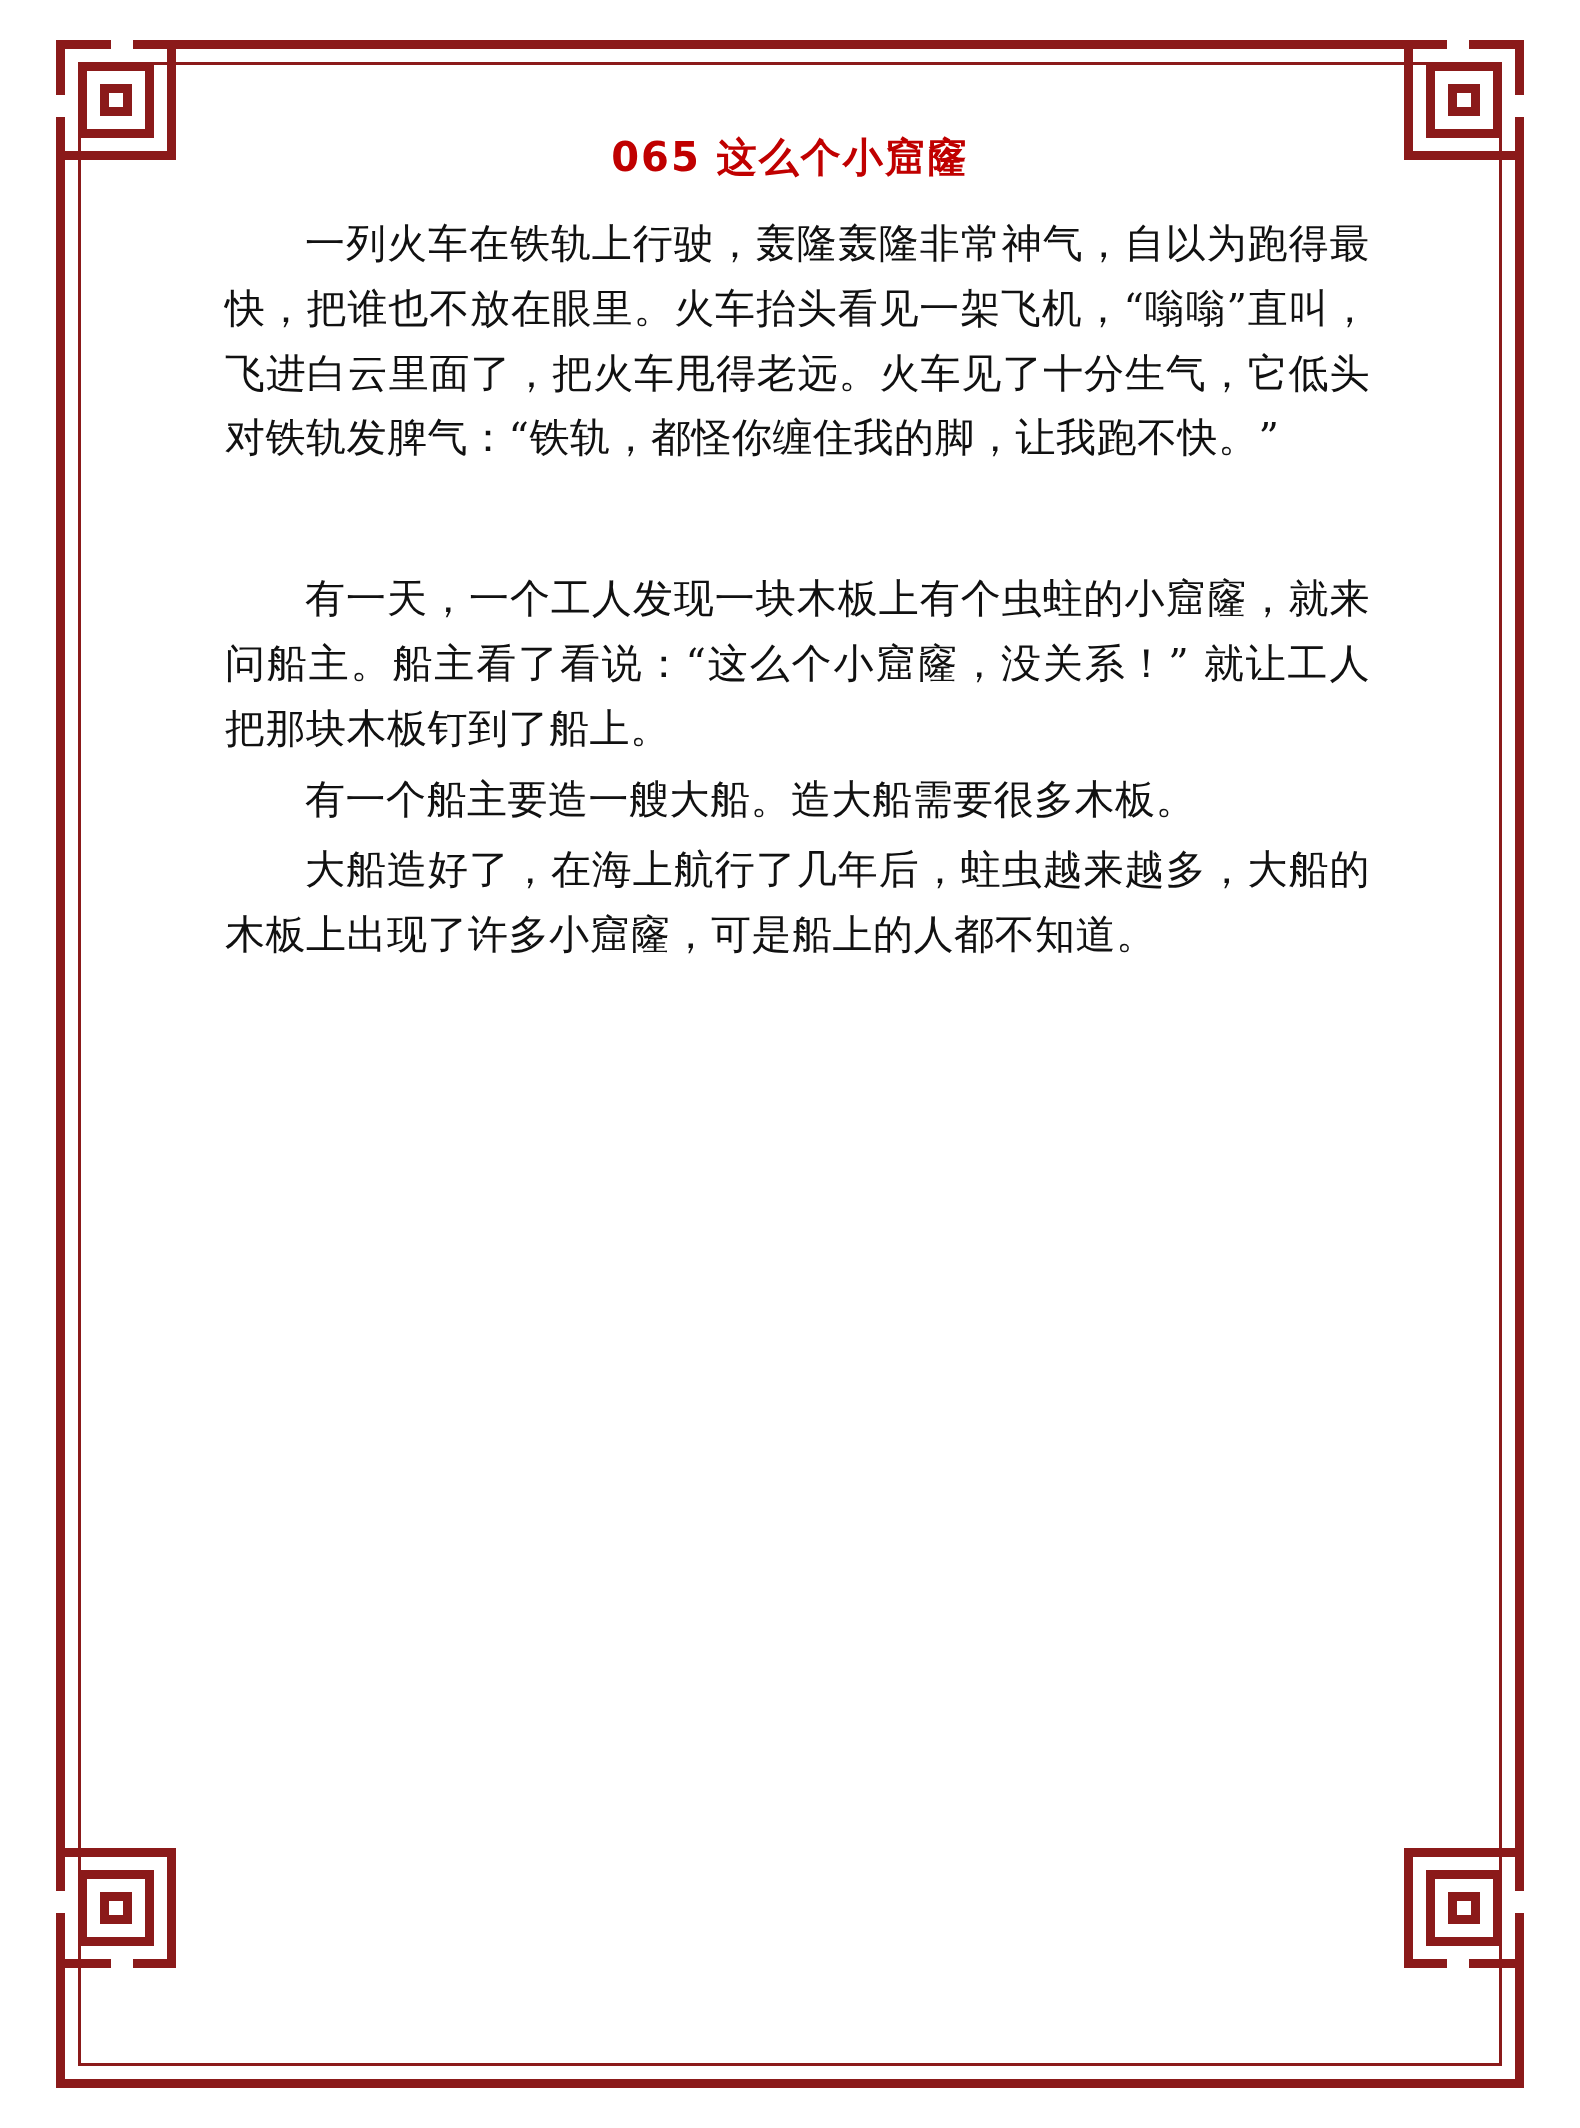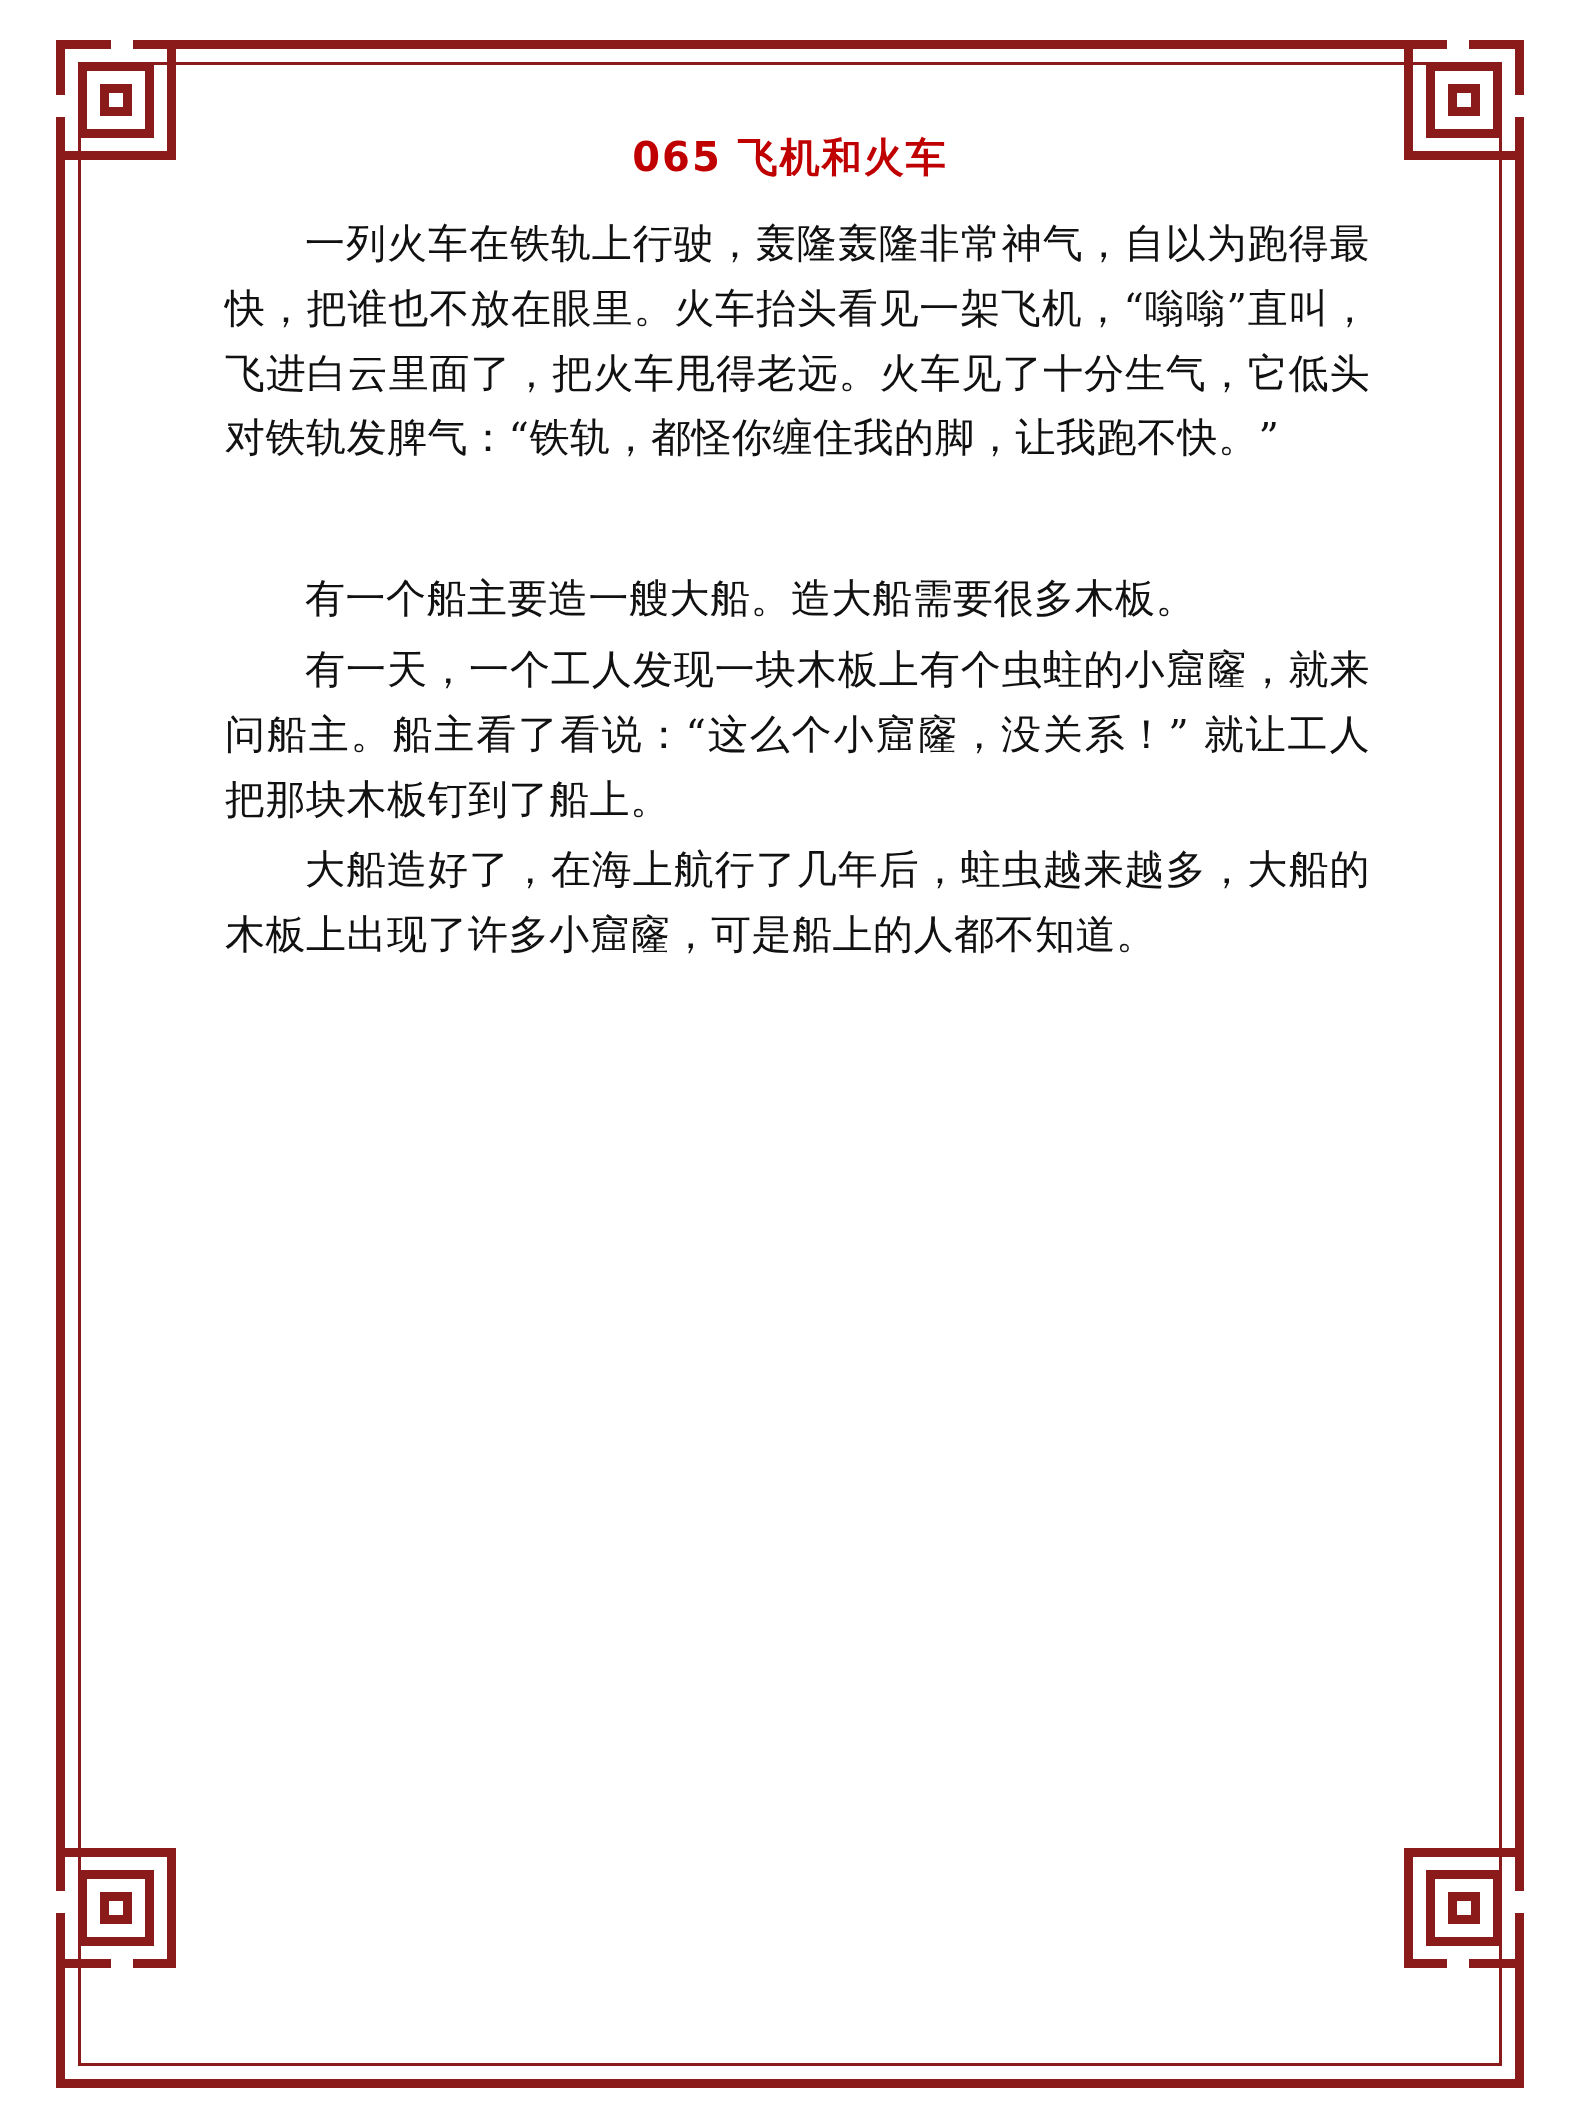--- a/index.html
+++ b/index.html
@@ -143,25 +143,25 @@
       <div class="c3"></div>
     <div class="mask mask-a"></div>
       <div class="mask mask-b"></div>
   </div>
 
   <div class="content">
 
     <section class="story-block">
       <h2 class="story-title">
         <span class="num">065</span>
-        <span>飞机和火车</span>
+        <span>这么个小窟窿</span>
       </h2>
       <p class="para">一列火车在铁轨上行驶，轰隆轰隆非常神气，自以为跑得最快，把谁也不放在眼里。火车抬头看见一架飞机，“嗡嗡”直叫，飞进白云里面了，把火车甩得老远。火车见了十分生气，它低头对铁轨发脾气：“铁轨，都怪你缠住我的脚，让我跑不快。”</p>
     </section>
 
     <section class="story-block">
+      <p class="para">有一天，一个工人发现一块木板上有个虫蛀的小窟窿，就来问船主。船主看了看说：“这么个小窟窿，没关系！” 就让工人把那块木板钉到了船上。</p>
       <p class="para">有一个船主要造一艘大船。造大船需要很多木板。</p>
-      <p class="para">有一天，一个工人发现一块木板上有个虫蛀的小窟窿，就来问船主。船主看了看说：“这么个小窟窿，没关系！” 就让工人把那块木板钉到了船上。</p>
       <p class="para">大船造好了，在海上航行了几年后，蛀虫越来越多，大船的木板上出现了许多小窟窿，可是船上的人都不知道。</p>
     </section>
 
   </div>
 </div>
 
 </body></html>

